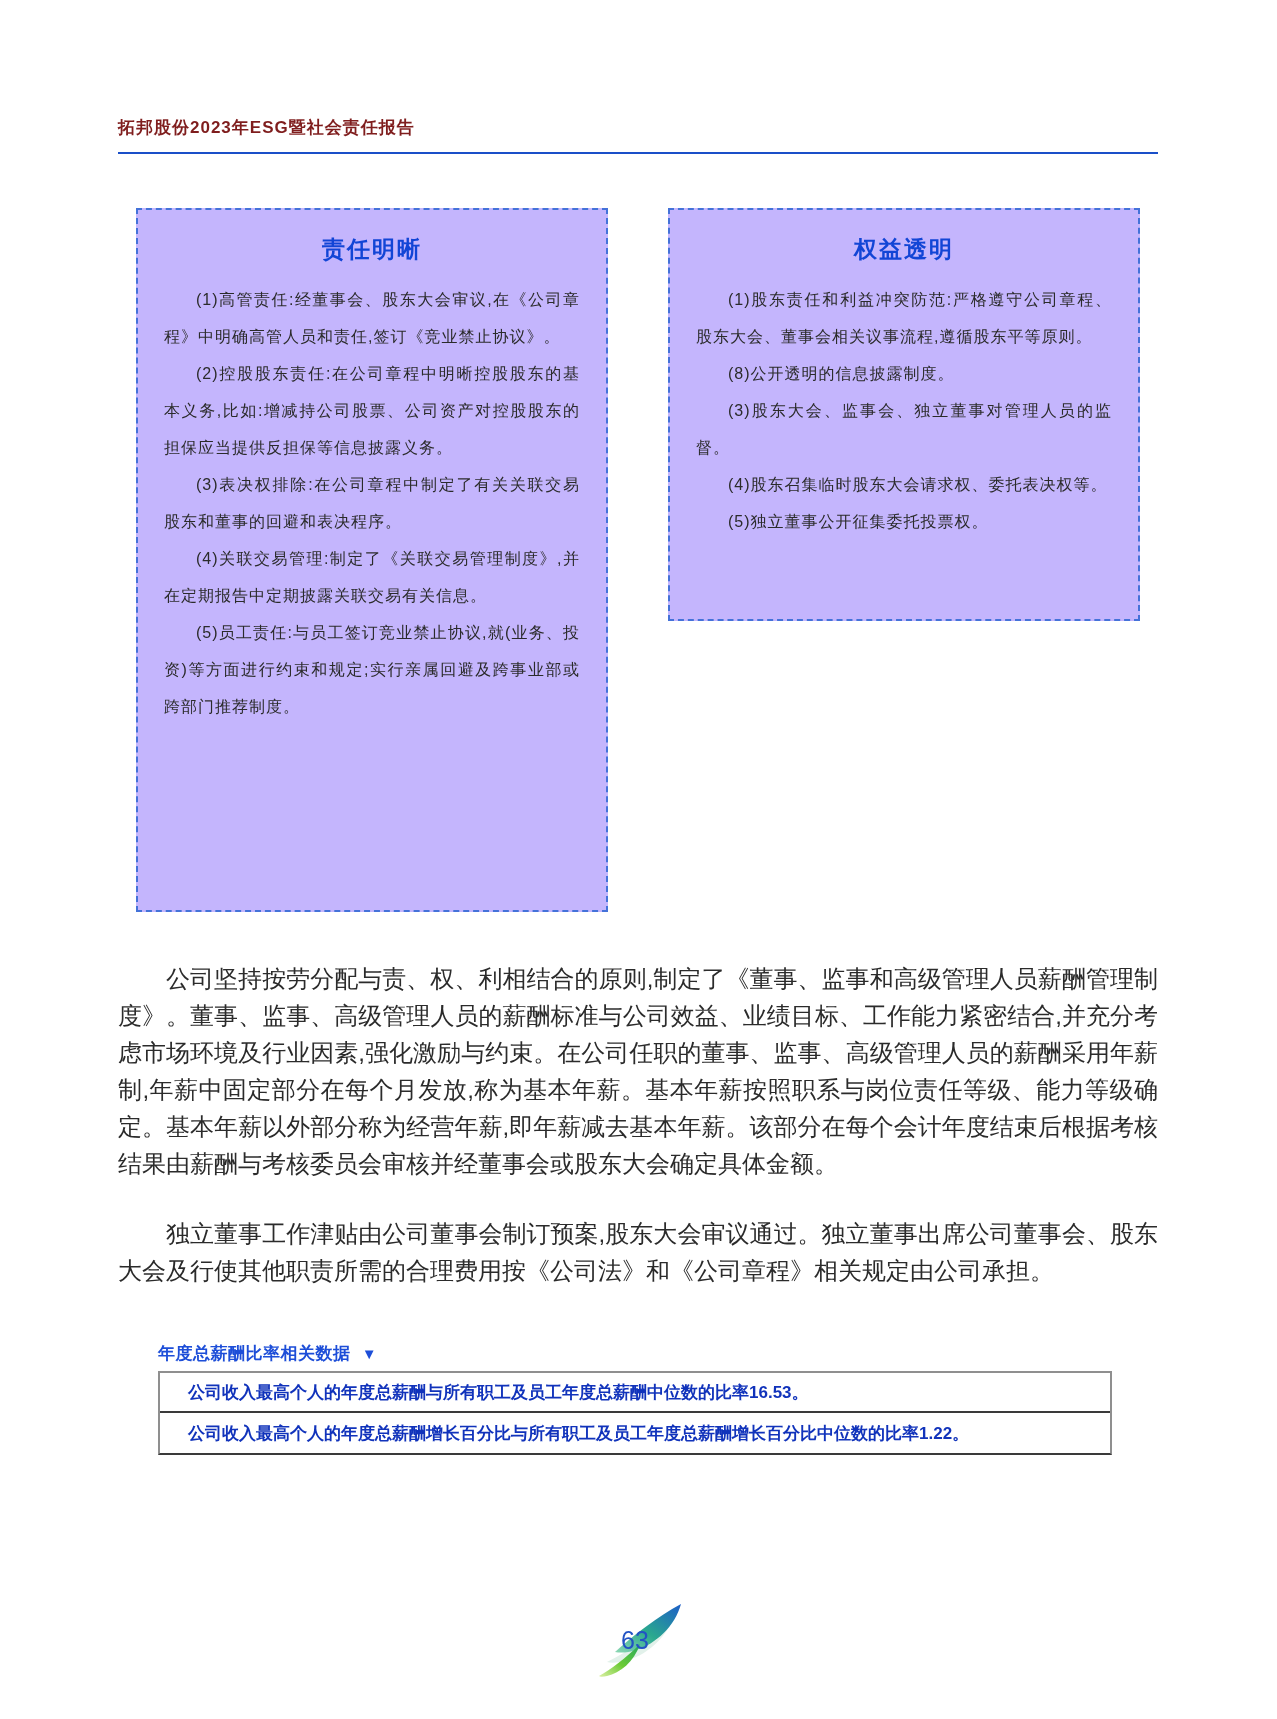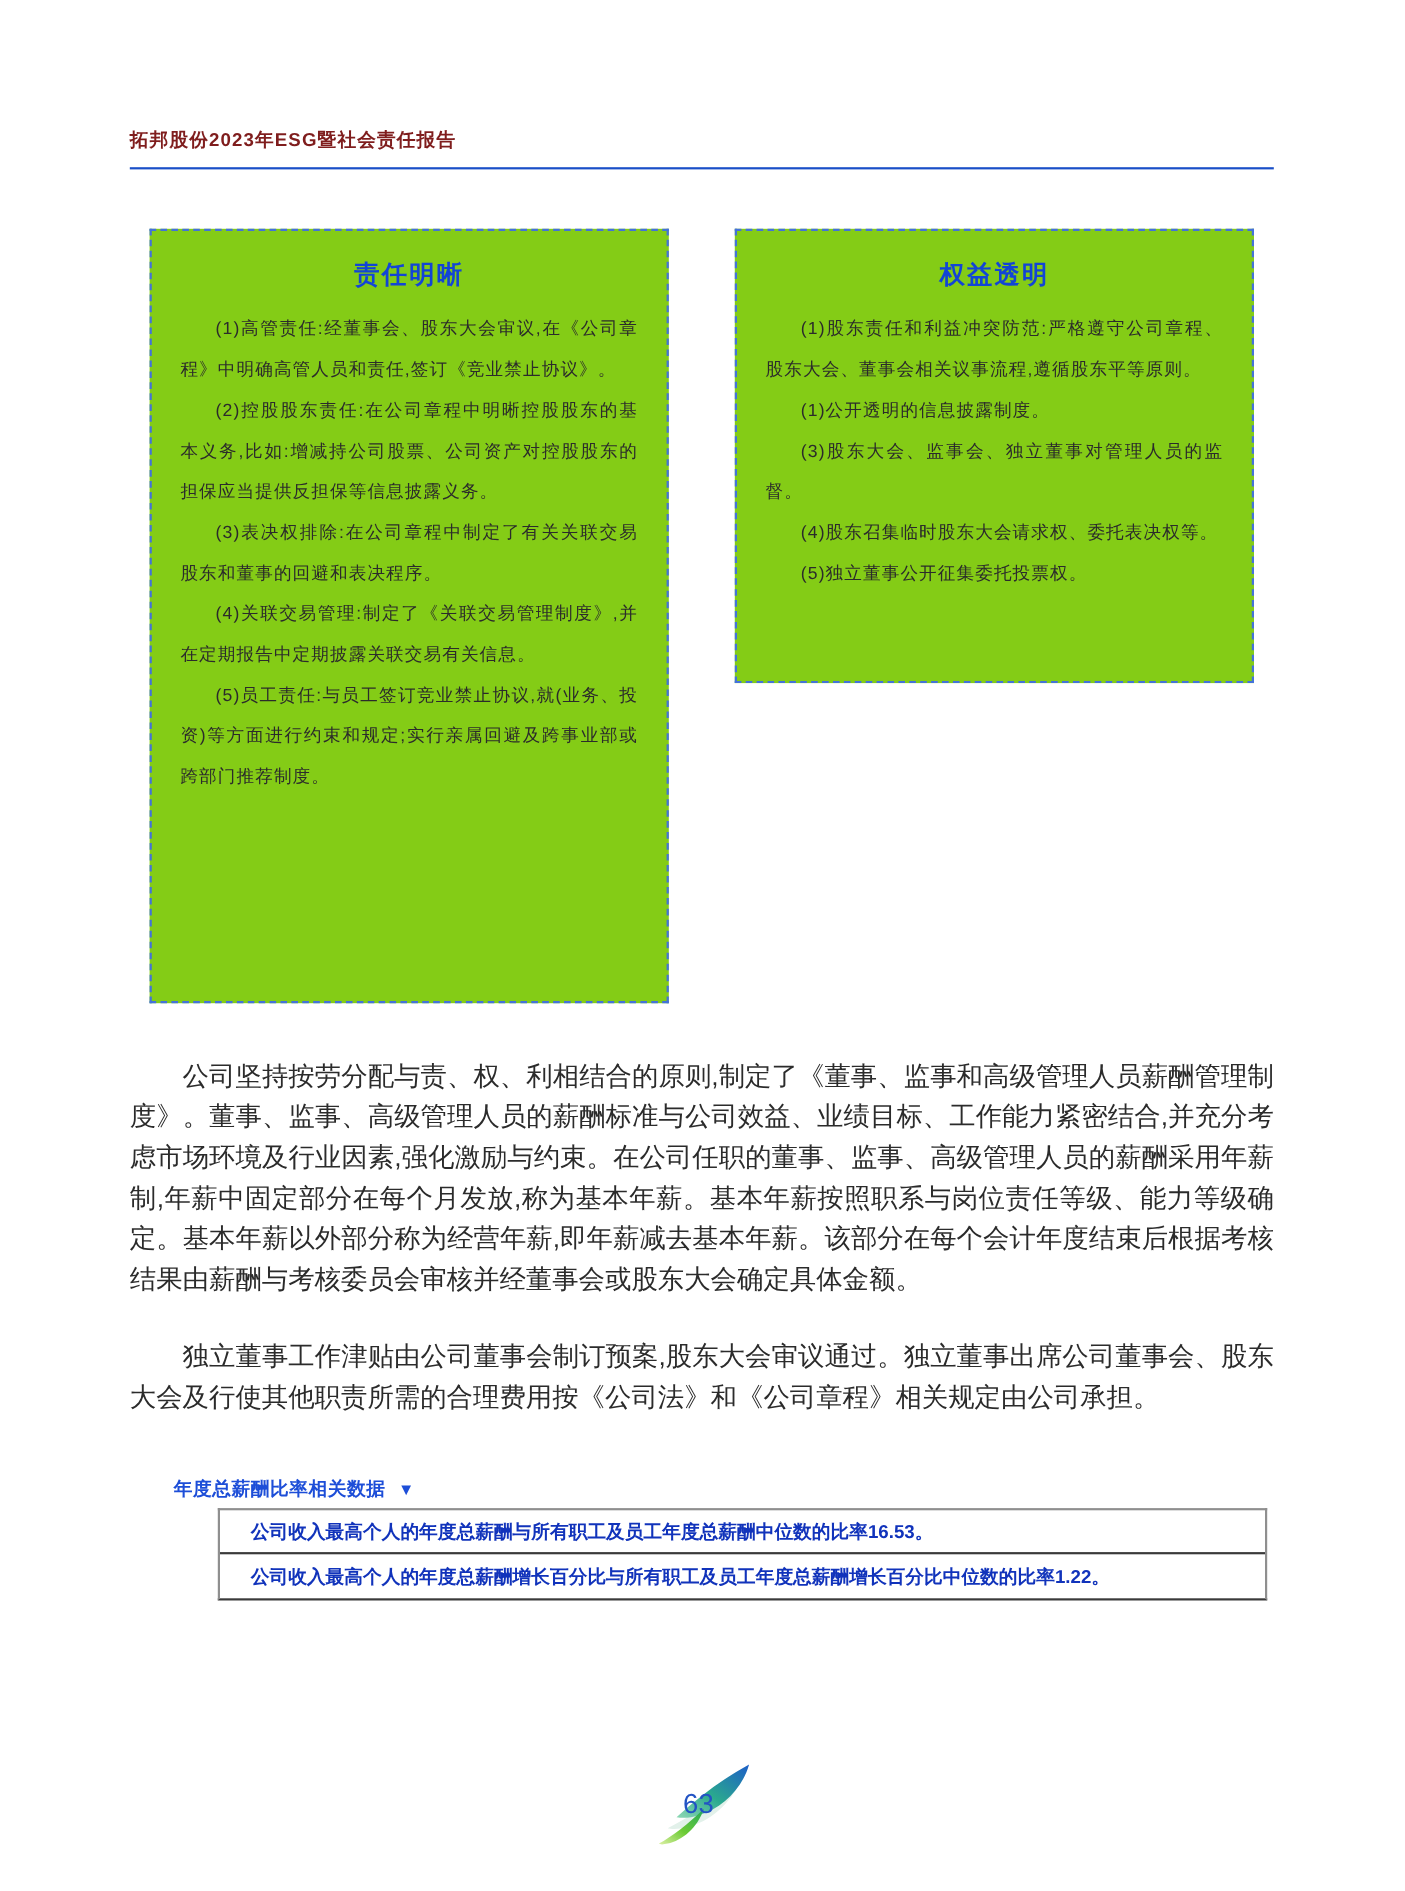--- a/index.html
+++ b/index.html
@@ -26,21 +26,21 @@
   
   .boxes-row {
     position: absolute; left: 136px; top: 208px; width: 1004px;
     display: flex; justify-content: space-between; align-items: flex-start;
   }
   .dashed-box {
     box-sizing: border-box;
     width: 472px;
     border: 2px dashed #4472d9;
     padding: 16px 26px 20px 26px;
-    background: #84cc16;
+    background: #c4b5fd;
   }
   .box-left  { min-height: 704px; }
   .box-right { min-height: 413px; }
   .box-title {
     margin: 8px 0 16px 0;
     text-align: center;
     color: #1245d6; font-size: 23px; font-weight: bold;
     letter-spacing: 2px;
   }
   .box-p {
@@ -73,21 +73,20 @@
     color: #1d4ed8; font-size: 17px; font-weight: bold;
     letter-spacing: 0.5px;
   }
   .data-label .marker { font-size: 15px; margin-left: 6px; }
   .data-table {
     position: absolute; left: 158px; top: 1371px; width: 954px;
     box-sizing: border-box;
     border: 2px solid #8f8f8f;
     border-bottom-color: #3a3a3a;
     background: #ffffff;
-    margin-left: 40px;
   }
   .data-row {
     box-sizing: border-box;
     height: 40px;
     display: flex; align-items: center;
     padding-left: 28px; padding-right: 16px;
     color: #1133bb; font-size: 17px; font-weight: bold;
   }
   .data-row:first-child { border-bottom: 2px solid #3a3a3a; }
 
@@ -119,21 +118,21 @@
       <p class="box-p">(1)高管责任:经董事会、股东大会审议,在《公司章程》中明确高管人员和责任,签订《竞业禁止协议》。</p>
       <p class="box-p">(2)控股股东责任:在公司章程中明晰控股股东的基本义务,比如:增减持公司股票、公司资产对控股股东的担保应当提供反担保等信息披露义务。</p>
       <p class="box-p">(3)表决权排除:在公司章程中制定了有关关联交易股东和董事的回避和表决程序。</p>
       <p class="box-p">(4)关联交易管理:制定了《关联交易管理制度》,并在定期报告中定期披露关联交易有关信息。</p>
       <p class="box-p">(5)员工责任:与员工签订竞业禁止协议,就(业务、投资)等方面进行约束和规定;实行亲属回避及跨事业部或跨部门推荐制度。</p>
     </div>
 
     <div class="dashed-box box-right">
       <h2 class="box-title">权益透明</h2>
       <p class="box-p">(1)股东责任和利益冲突防范:严格遵守公司章程、股东大会、董事会相关议事流程,遵循股东平等原则。</p>
-      <p class="box-p">(1)公开透明的信息披露制度。</p>
+      <p class="box-p">(8)公开透明的信息披露制度。</p>
       <p class="box-p">(3)股东大会、监事会、独立董事对管理人员的监督。</p>
       <p class="box-p">(4)股东召集临时股东大会请求权、委托表决权等。</p>
       <p class="box-p">(5)独立董事公开征集委托投票权。</p>
     </div>
 
   </section>
 
   <section class="body-text">
     <p class="body-p">公司坚持按劳分配与责、权、利相结合的原则,制定了《董事、监事和高级管理人员薪酬管理制度》。董事、监事、高级管理人员的薪酬标准与公司效益、业绩目标、工作能力紧密结合,并充分考虑市场环境及行业因素,强化激励与约束。在公司任职的董事、监事、高级管理人员的薪酬采用年薪制,年薪中固定部分在每个月发放,称为基本年薪。基本年薪按照职系与岗位责任等级、能力等级确定。基本年薪以外部分称为经营年薪,即年薪减去基本年薪。该部分在每个会计年度结束后根据考核结果由薪酬与考核委员会审核并经董事会或股东大会确定具体金额。</p>
     <p class="body-p">独立董事工作津贴由公司董事会制订预案,股东大会审议通过。独立董事出席公司董事会、股东大会及行使其他职责所需的合理费用按《公司法》和《公司章程》相关规定由公司承担。</p>

